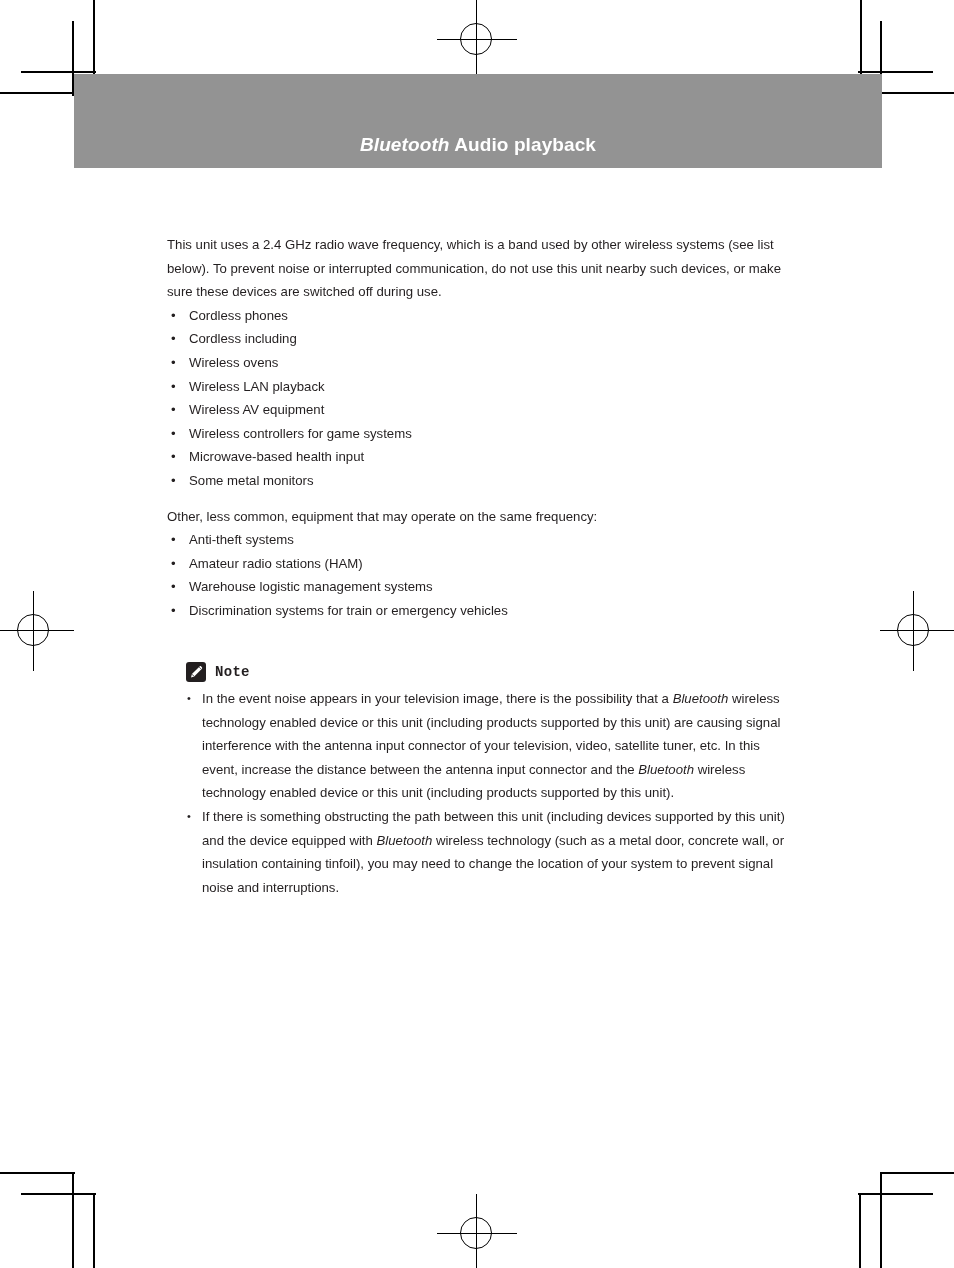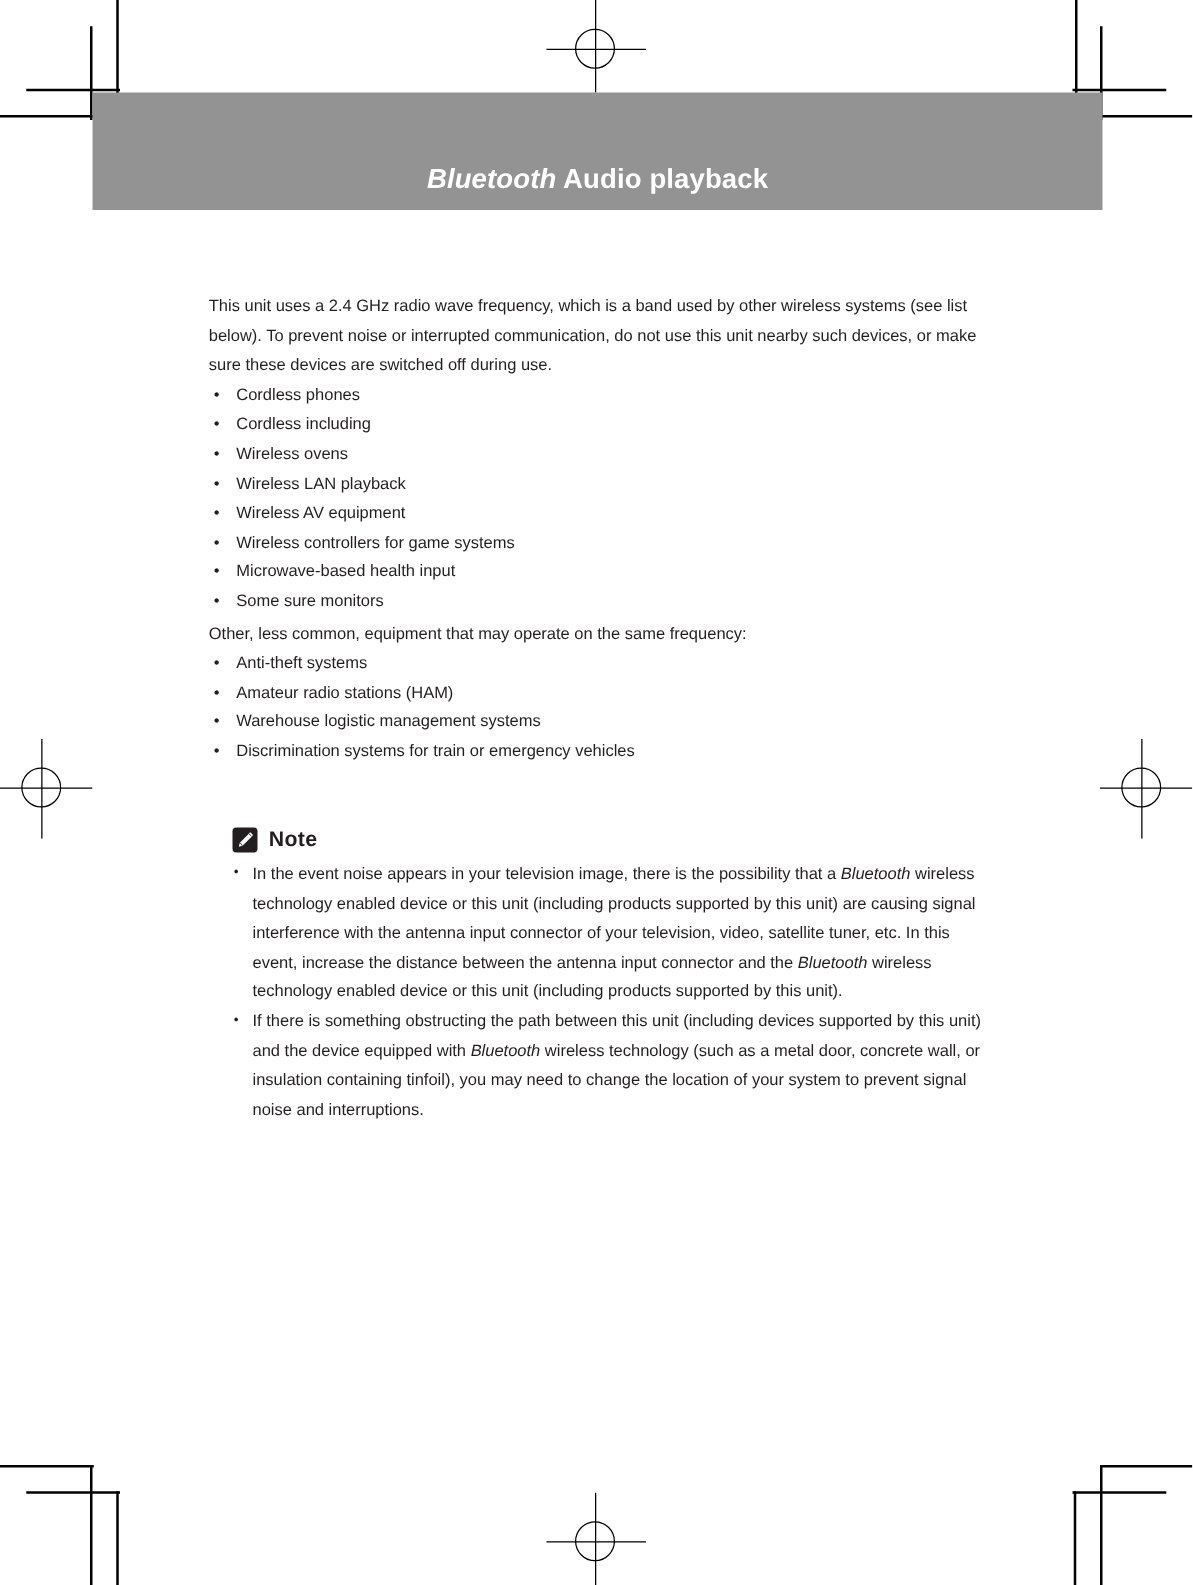--- a/index.html
+++ b/index.html
@@ -70,21 +70,21 @@
     height: 94px;
     background: #939393;
   }
   #header-title {
     position: absolute;
     left: 0;
     right: 0;
     bottom: 12px;
     text-align: center;
     color: #ffffff;
-    font-size: 22px;
+    font-size: 19px;
     font-weight: bold;
     letter-spacing: 0.1px;
   }
   #header-title .bt-italic {
     font-style: italic;
   }
 
   
   #content {
     position: absolute;
@@ -117,21 +117,21 @@
     padding-left: 22px;
   }
   ul.bullets li .bullet-dot {
     position: absolute;
     left: 4px;
     top: 0;
     font-size: 13.2px;
     line-height: 23.6px;
   }
   .spacer-para {
-    margin-top: 2px;
+    margin-top: 12px;
   }
 
   
   #note-block {
     position: absolute;
     left: 186px;
     top: 662px;
     width: 612px;
   }
   #note-head {
@@ -147,23 +147,24 @@
     border-radius: 3px;
     position: relative;
     flex: 0 0 auto;
   }
   #note-icon svg {
     position: absolute;
     left: 2px;
     top: 2px;
   }
   #note-label {
-    font-size: 17px;
+    font-size: 14px;
     font-weight: bold;
     letter-spacing: 0.3px;
+    font-family: Liberation Mono, monospace;
   }
   ul.note-list {
     list-style: none;
     margin: 0;
     padding: 0;
   }
   ul.note-list li {
     position: relative;
     font-size: 13.2px;
     line-height: 23.6px;
@@ -253,21 +254,21 @@
     <p class="para">This unit uses a 2.4 GHz radio wave frequency, which is a band used by other wireless systems (see list below). To prevent noise or interrupted communication, do not use this unit nearby such devices, or make sure these devices are switched off during use.</p>
 
     <ul class="bullets" id="device-list">
         <li><span class="bullet-dot">•</span><span>Cordless phones</span></li>
         <li><span class="bullet-dot">•</span><span>Cordless including</span></li>
         <li><span class="bullet-dot">•</span><span>Wireless ovens</span></li>
         <li><span class="bullet-dot">•</span><span>Wireless LAN playback</span></li>
         <li><span class="bullet-dot">•</span><span>Wireless AV equipment</span></li>
         <li><span class="bullet-dot">•</span><span>Wireless controllers for game systems</span></li>
         <li><span class="bullet-dot">•</span><span>Microwave-based health input</span></li>
-        <li><span class="bullet-dot">•</span><span>Some sure monitors</span></li>
+        <li><span class="bullet-dot">•</span><span>Some metal monitors</span></li>
       </ul>
 
     <p class="para spacer-para">Other, less common, equipment that may operate on the same frequency:</p>
 
     <ul class="bullets" id="secondary-list">
         <li><span class="bullet-dot">•</span><span>Anti-theft systems</span></li>
         <li><span class="bullet-dot">•</span><span>Amateur radio stations (HAM)</span></li>
         <li><span class="bullet-dot">•</span><span>Warehouse logistic management systems</span></li>
         <li><span class="bullet-dot">•</span><span>Discrimination systems for train or emergency vehicles</span></li>
       </ul>

